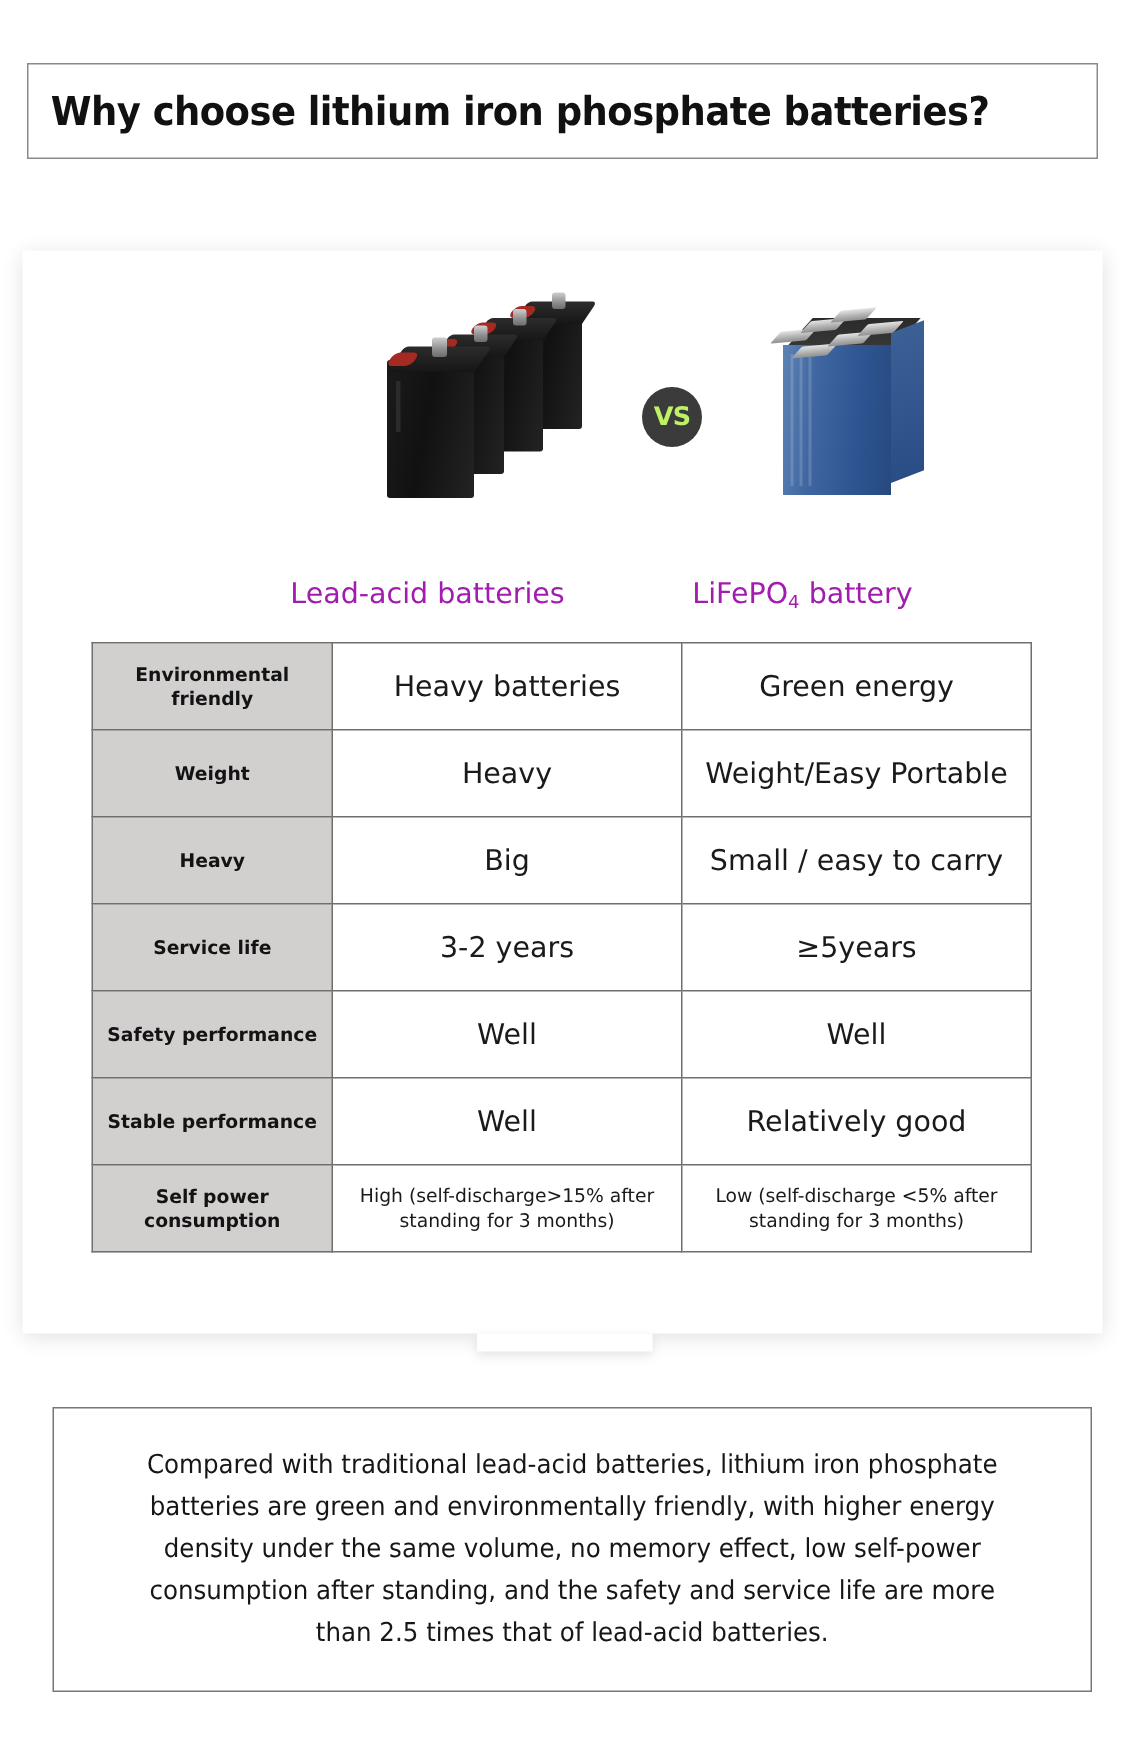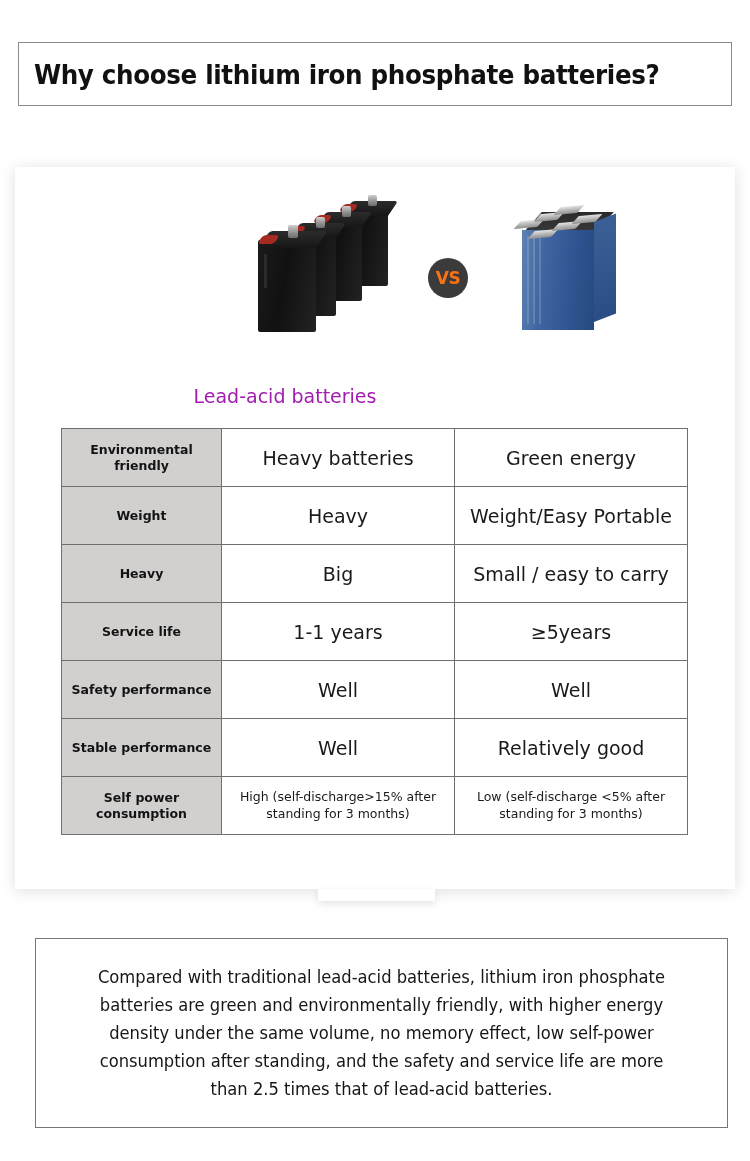--- a/index.html
+++ b/index.html
@@ -110,21 +110,21 @@
 
   
   .vs-badge {
     position: absolute;
     left: 428px;
     top: 258px;
     width: 40px;
     height: 40px;
     border-radius: 50%;
     background: #3b3b3b;
-    color: #f97316;
+    color: #bef264;
     display: flex;
     align-items: center;
     justify-content: center;
     font-family: "DejaVu Sans", sans-serif;
     font-weight: bold;
     font-size: 17px;
     letter-spacing: -0.5px;
   }
 
   
@@ -315,20 +315,21 @@
     <div class="lf-tab" style="left:44px; top:22px; width:22px; height:8px; transform:skewX(-42deg) skewY(-6deg);"></div>
     <div class="lf-tab" style="left:64px; top:15px; width:22px; height:8px; transform:skewX(-42deg) skewY(-6deg);"></div>
   </div>
 
 </div>
 
 <div class="vs-badge">VS</div>
 
 <div class="captions">
   <div class="caption caption-a">Lead-acid batteries</div>
+  <div class="caption caption-b"><span>LiFePO</span><sub>4</sub><span> battery</span></div>
 </div>
 
 <table class="cmp-table">
   <colgroup>
       <col class="c1">
       <col class="c2">
       <col class="c3">
     </colgroup>
   <tbody>
     <tr>
@@ -341,21 +342,21 @@
       <td class="cell-val">Heavy</td>
       <td class="cell-val">Weight/Easy Portable</td>
     </tr>
     <tr>
       <td class="row-label">Heavy</td>
       <td class="cell-val">Big</td>
       <td class="cell-val">Small / easy to carry</td>
     </tr>
     <tr>
       <td class="row-label">Service life</td>
-      <td class="cell-val">1-1 years</td>
+      <td class="cell-val">3-2 years</td>
       <td class="cell-val">≥5years</td>
     </tr>
     <tr>
       <td class="row-label">Safety performance</td>
       <td class="cell-val">Well</td>
       <td class="cell-val">Well</td>
     </tr>
     <tr>
       <td class="row-label">Stable performance</td>
       <td class="cell-val">Well</td>

